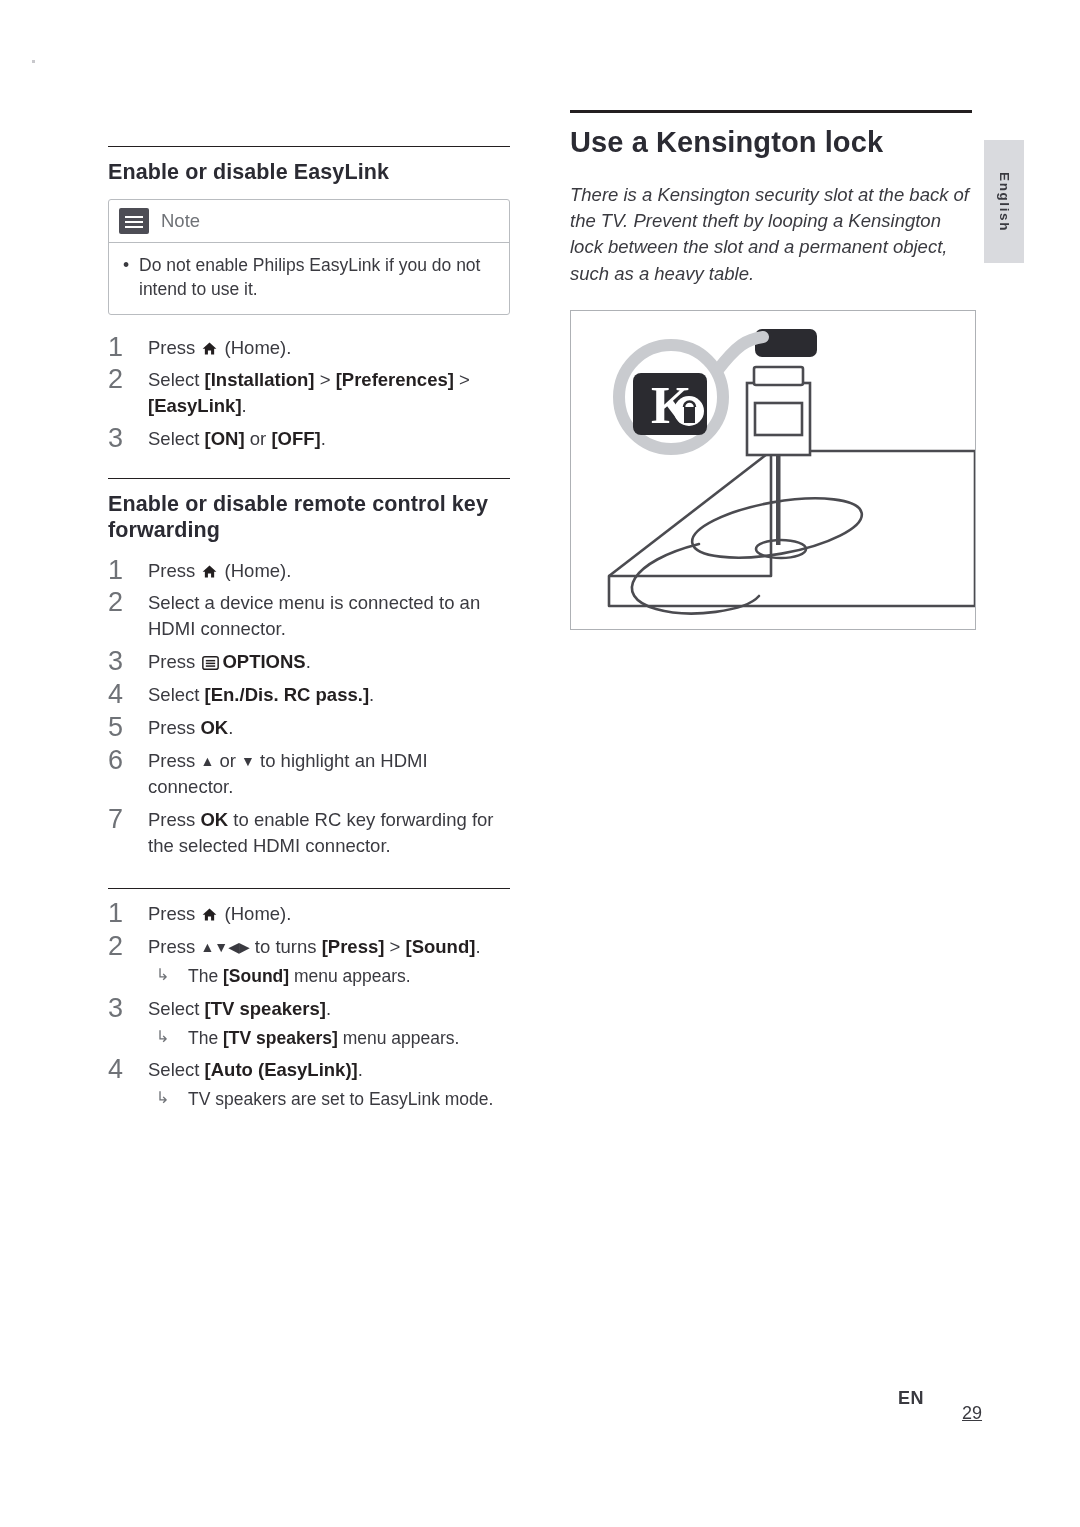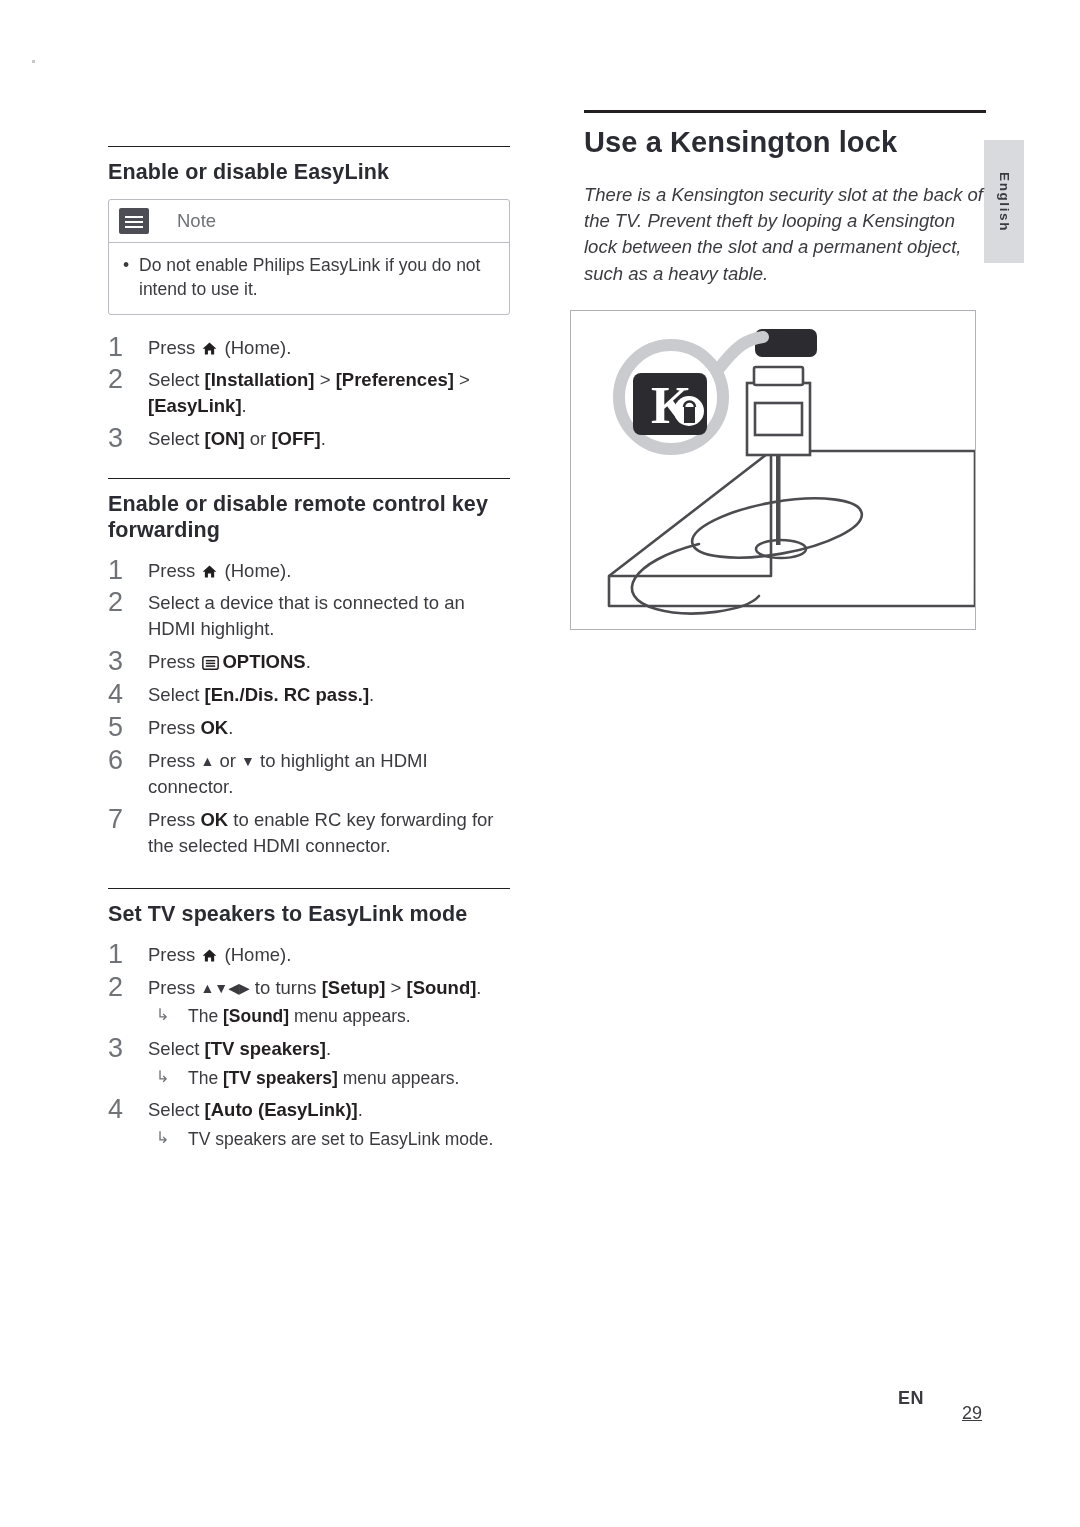--- a/index.html
+++ b/index.html
@@ -28,21 +28,20 @@
     left: 108px;
     top: 110px;
     width: 402px;
     margin-top: 36px;
   }
   .col-right {
     position: absolute;
     left: 570px;
     top: 110px;
     width: 402px;
-    margin-left: 14px;
   }
 
   
   .rule-thin {
     border-top: 1.6px solid #231f20;
     margin: 0 0 12px 0;
   }
   .rule-thick {
     border-top: 3.4px solid #231f20;
     margin: 0 0 12px 0;
@@ -76,21 +75,21 @@
   
   .note-box {
     border: 1px solid #b9bcc0;
     border-radius: 3px;
     margin: 6px 0 20px 0;
     position: relative;
   }
   .note-head {
     display: flex;
     align-items: center;
-    gap: 28px;
+    gap: 12px;
     padding: 8px 10px 8px 10px;
     border-bottom: 1px solid #b9bcc0;
   }
   .note-icon {
     width: 30px;
     height: 26px;
     background: #4d4d55;
     border-radius: 2px;
     position: relative;
     flex: none;
@@ -295,21 +294,21 @@
 
     <ol class="steps">
       <li>
         <span class="num">1</span>
         <span>Press </span><span class="ic-home"><svg viewBox="0 0 16 14" width="15" height="13">
               <path d="M8 0.6 L15.4 7.2 L13 7.2 L13 13.4 L9.7 13.4 L9.7 9.2 L6.3 9.2 L6.3 13.4 L3 13.4 L3 7.2 L0.6 7.2 Z" fill="#231f20"></path>
             </svg></span><span> (Home).</span>
       </li>
       <li>
         <span class="num">2</span>
-        <span>Select a device that is connected to an HDMI highlight.</span>
+        <span>Select a device menu is connected to an HDMI connector.</span>
       </li>
       <li>
         <span class="num">3</span>
         <span>Press </span><span class="ic-opt"><svg viewBox="0 0 18 15" width="17" height="14">
               <rect x="0.8" y="0.8" width="16.4" height="13.4" rx="2.2" fill="none" stroke="#231f20" stroke-width="1.6"></rect>
               <rect x="4" y="4.2" width="10" height="1.6" fill="#231f20"></rect>
               <rect x="4" y="7.1" width="10" height="1.6" fill="#231f20"></rect>
               <rect x="4" y="10" width="10" height="1.6" fill="#231f20"></rect>
             </svg></span><span class="b">OPTIONS</span><span>.</span>
       </li>
@@ -325,32 +324,31 @@
         <span class="num">6</span>
         <span>Press </span><span class="arrow-glyph">▲</span> or <span class="arrow-glyph">▼</span><span> to highlight an HDMI connector.</span>
       </li>
       <li>
         <span class="num">7</span>
         <span>Press </span><span class="b">OK</span><span> to enable RC key forwarding for the selected HDMI connector.</span>
       </li>
     </ol>
 
     <div class="rule-thin" style="margin-top:30px;"></div>
-    <h2 class="section">Set TV speakers to EasyLink mode</h2>
 
     <ol class="steps">
       <li>
         <span class="num">1</span>
         <span>Press </span><span class="ic-home"><svg viewBox="0 0 16 14" width="15" height="13">
               <path d="M8 0.6 L15.4 7.2 L13 7.2 L13 13.4 L9.7 13.4 L9.7 9.2 L6.3 9.2 L6.3 13.4 L3 13.4 L3 7.2 L0.6 7.2 Z" fill="#231f20"></path>
             </svg></span><span> (Home).</span>
       </li>
       <li>
         <span class="num">2</span>
-        <span>Press </span><span class="arrow-glyph">▲▼◀▶</span><span> to turns </span><span class="b">[Setup]</span><span> &gt; </span><span class="b">[Sound]</span><span>.</span>
+        <span>Press </span><span class="arrow-glyph">▲▼◀▶</span><span> to turns </span><span class="b">[Press]</span><span> &gt; </span><span class="b">[Sound]</span><span>.</span>
         <span class="sub">
           <span class="arrow">↳</span><span>The </span><span class="b">[Sound]</span><span> menu appears.</span>
         </span>
       </li>
       <li>
         <span class="num">3</span>
         <span>Select </span><span class="b">[TV speakers]</span><span>.</span>
         <span class="sub">
           <span class="arrow">↳</span><span>The </span><span class="b">[TV speakers]</span><span> menu appears.</span>
         </span>

